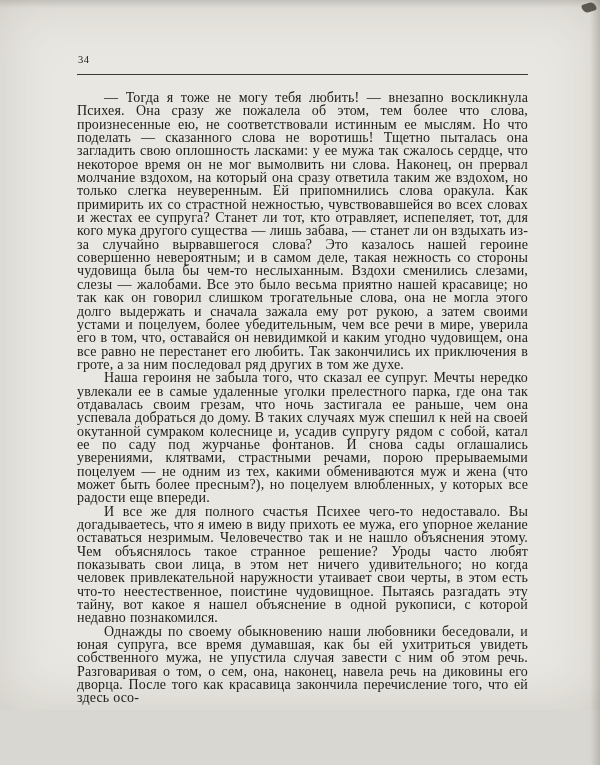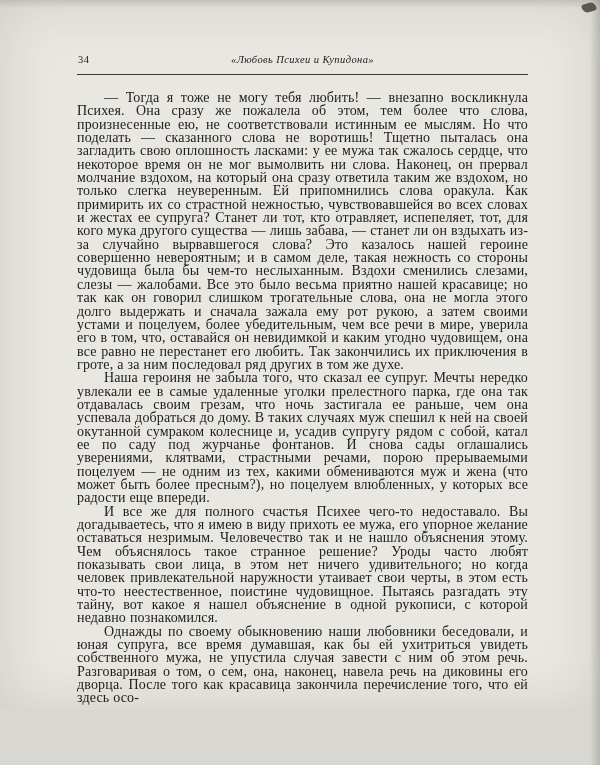--- a/index.html
+++ b/index.html
@@ -95,21 +95,20 @@
 <body>
 
 <div class="page">
   <div class="edge-shade-top"></div>
   <div class="edge-shade-right"></div>
   <div class="corner-mark"></div>
 
   <div class="text-block">
     <header class="page-header">
       <span class="page-number">34</span>
-      <span class="running-title">«Любовь Психеи и Купидона»</span>
     </header>
     <div class="header-rule"></div>
 
     <main class="page-body">
       <p>— Тогда я тоже не могу тебя любить! — внезапно воскликнула Психея. Она сразу же пожалела об этом, тем более что слова, произнесенные ею, не соответствовали истинным ее мыслям. Но что поделать — сказанного слова не воротишь! Тщетно пыталась она загладить свою оплошность ласками: у ее мужа так сжалось сердце, что некоторое время он не мог вымолвить ни слова. Наконец, он прервал молчание вздохом, на который она сразу ответила таким же вздохом, но только слегка неуверенным. Ей припомнились слова оракула. Как примирить их со страстной нежностью, чувствовавшейся во всех словах и жестах ее супруга? Станет ли тот, кто отравляет, испепеляет, тот, для кого мука другого существа — лишь забава, — станет ли он вздыхать из-за случайно вырвавшегося слова? Это казалось нашей героине совершенно невероятным; и в самом деле, такая нежность со стороны чудовища была бы чем-то неслыханным. Вздохи сменились слезами, слезы — жалобами. Все это было весьма приятно нашей красавице; но так как он говорил слишком трогательные слова, она не могла этого долго выдержать и сначала зажала ему рот рукою, а затем своими устами и поцелуем, более убедительным, чем все речи в мире, уверила его в том, что, оставайся он невидимкой и каким угодно чудовищем, она все равно не перестанет его любить. Так закончились их приключения в гроте, а за ним последовал ряд других в том же духе.</p>
       <p>Наша героиня не забыла того, что сказал ее супруг. Мечты нередко увлекали ее в самые удаленные уголки прелестного парка, где она так отдавалась своим грезам, что ночь застигала ее раньше, чем она успевала добраться до дому. В таких случаях муж спешил к ней на своей окутанной сумраком колеснице и, усадив супругу рядом с собой, катал ее по саду под журчанье фонтанов. И снова сады оглашались уверениями, клятвами, страстными речами, порою прерываемыми поцелуем — не одним из тех, какими обмениваются муж и жена (что может быть более пресным?), но поцелуем влюбленных, у которых все радости еще впереди.</p>
       <p>И все же для полного счастья Психее чего-то недоставало. Вы догадываетесь, что я имею в виду прихоть ее мужа, его упорное желание оставаться незримым. Человечество так и не нашло объяснения этому. Чем объяснялось такое странное решение? Уроды часто любят показывать свои лица, в этом нет ничего удивительного; но когда человек привлекательной наружности утаивает свои черты, в этом есть что-то неестественное, поистине чудовищное. Пытаясь разгадать эту тайну, вот какое я нашел объяснение в одной рукописи, с которой недавно познакомился.</p>
       <p>Однажды по своему обыкновению наши любовники беседовали, и юная супруга, все время думавшая, как бы ей ухитриться увидеть собственного мужа, не упустила случая завести с ним об этом речь. Разговаривая о том, о сем, она, наконец, навела речь на диковины его дворца. После того как красавица закончила перечисление того, что ей здесь осо-</p>
     </main>
   </div>

